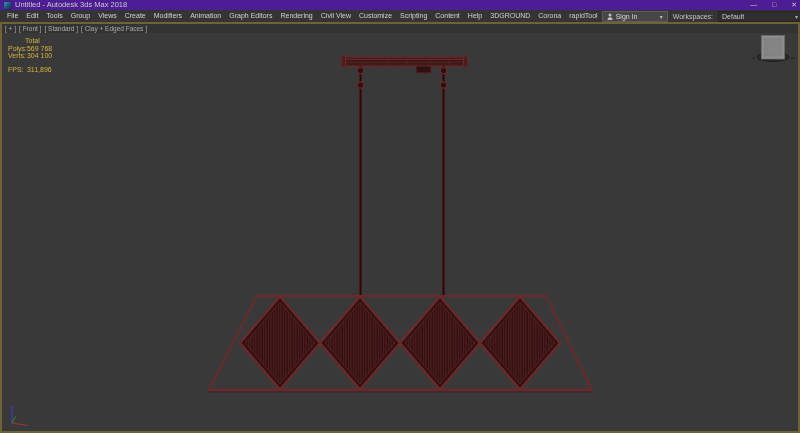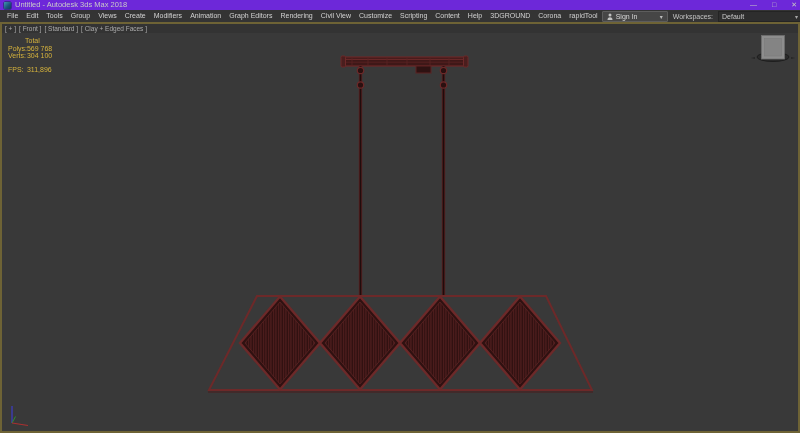--- a/index.html
+++ b/index.html
@@ -4,21 +4,21 @@
 <style>
   html,body{margin:0;padding:0;background:#222;}
   .screen{
     position:relative;width:800px;height:433px;overflow:hidden;
     font-family:"Liberation Sans",sans-serif;
     background:#393939;user-select:none;
   }
   
   .titlebar{
     position:absolute;top:0;left:0;right:0;height:10px;
-    background:#6d28d9;display:flex;align-items:center;
+    background:#4c1d95;display:flex;align-items:center;
     padding-left:4px;color:#c9c9c9;font-size:7.5px;line-height:10px;
   }
   .app-icon{
     width:7px;height:7px;margin-right:4px;border-radius:1px;
     background:linear-gradient(135deg,#3f9ab0,#1c4f7a 60%,#123a5e);
     box-shadow:0 0 0 0.5px #0e2d49;flex:0 0 auto;
   }
   .win-controls{position:absolute;right:3px;top:0;display:flex;gap:15px;color:#c5c5c5;font-size:7px;line-height:10px;}
   .win-controls span{cursor:default;}
   

